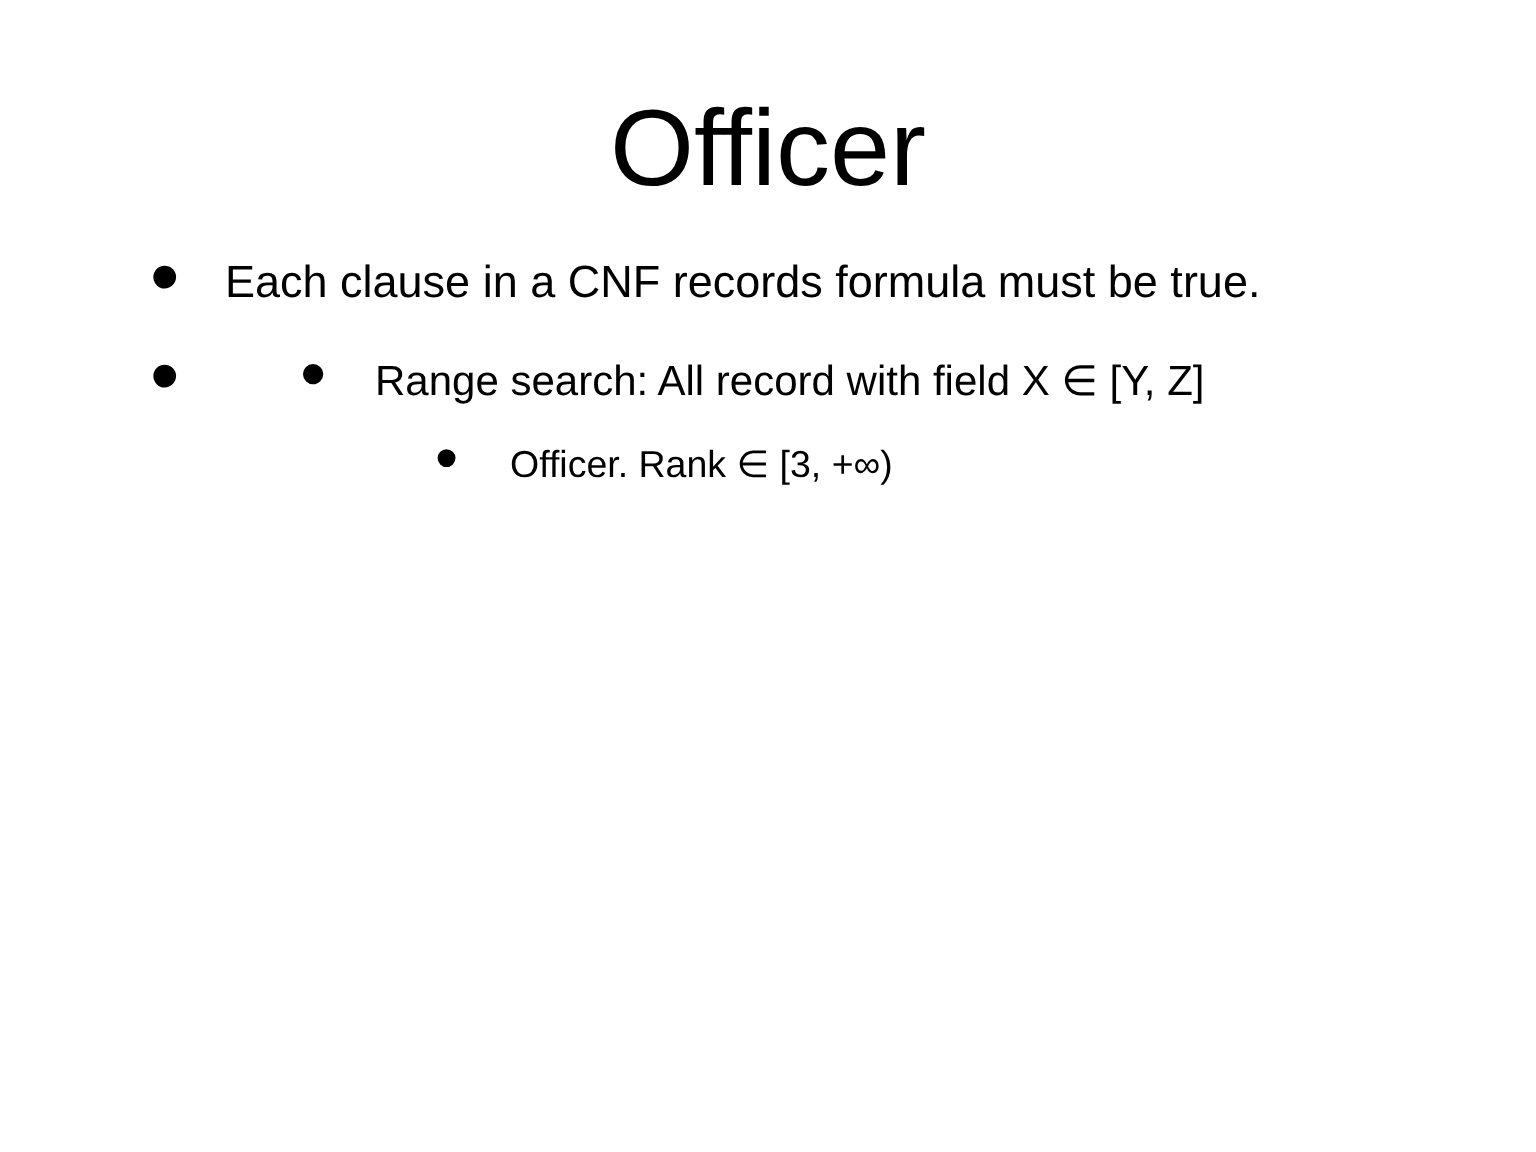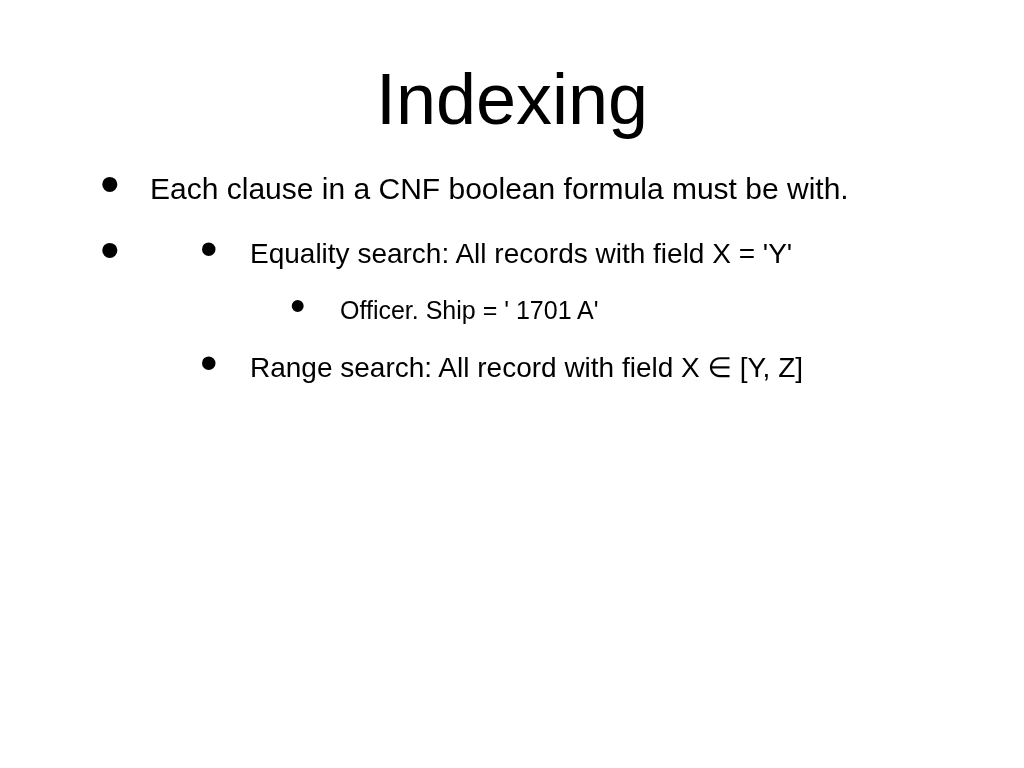--- a/index.html
+++ b/index.html
@@ -87,39 +87,35 @@
       left: 0;
       top: -10px;
       font-size: 44px;
       line-height: 1;
     }
   </style>
 </head>
 <body>
 
 <div class="slide">
-  <h1 class="title">Indexing</h1>
+  <h1 class="title">Officer</h1>
 
   <ul class="bullet-list">
     <li class="bullet-item">
-      <span>Each clause in a CNF boolean formula must be with.</span>
+      <span>Each clause in a CNF records formula must be true.</span>
     </li>
     <li class="bullet-item">
 
       <ul class="sub-list">
         <li class="sub-item">
-          <span>Equality search: All records with field X = 'Y'</span>
+          <span>Range search: All record with field X ∈ [Y, Z]</span>
 
           <ul class="sub-sub-list">
             <li class="sub-sub-item">
-              <span>Officer. Ship = ' 1701 A'</span>
+              <span>Officer. Rank ∈ [3, +∞)</span>
             </li>
           </ul>
-        </li>
-        <li class="sub-item">
-          <span>Range search: All record with field X ∈ [Y, Z]</span>
-
         </li>
       </ul>
     </li>
   </ul>
 
 </div>
 
 </body></html>

